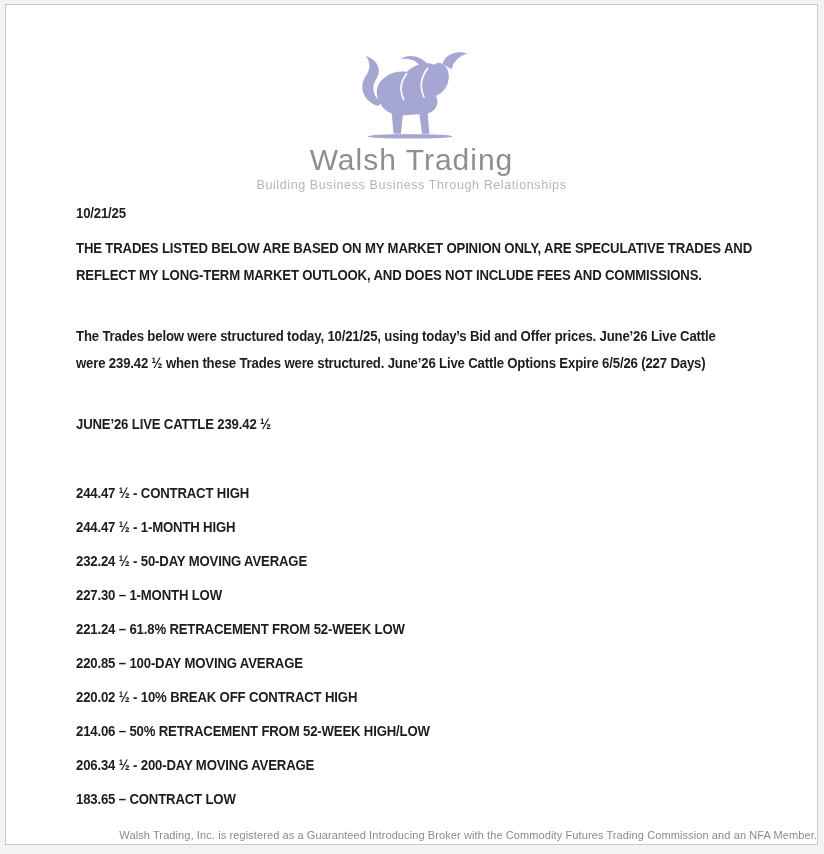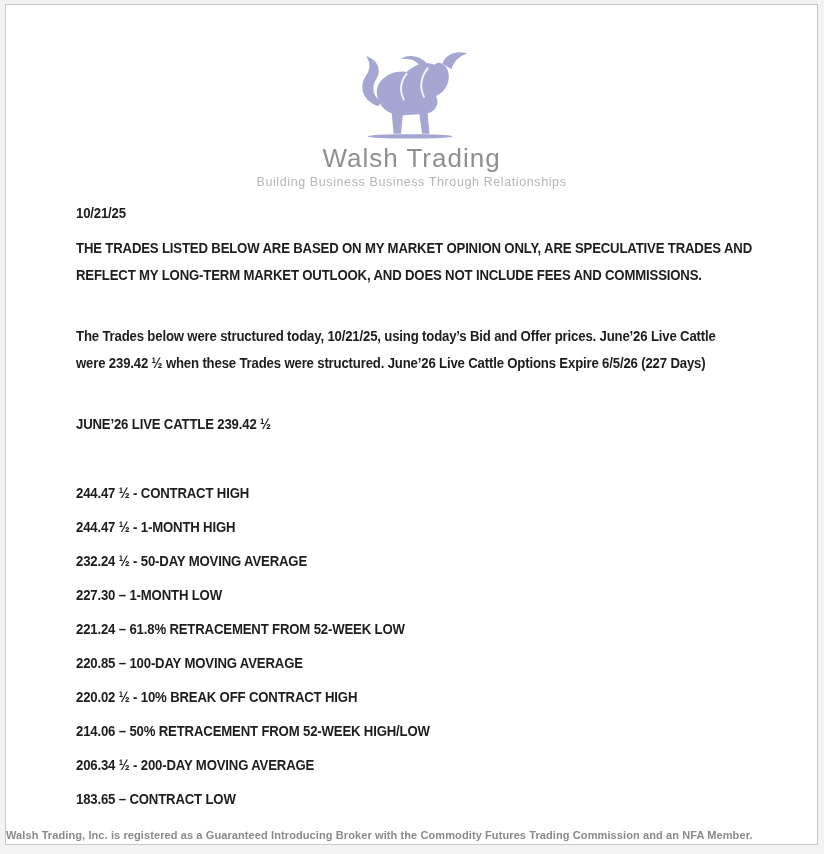--- a/index.html
+++ b/index.html
@@ -20,21 +20,21 @@
   
   .logo-wrap {
     position:absolute;
     left:0; top:44px;
     width:100%;
     text-align:center;
   }
   .bull-svg { display:block; margin:0 auto; }
   .brand {
     margin-top:2px;
-    font-size:26px;
+    font-size:30px;
     letter-spacing:1px;
     color:#8f8f8f;
     font-weight:400;
   }
   .tagline {
     margin-top:1px;
     font-size:12.5px;
     letter-spacing:0.6px;
     color:#b6b6b6;
   }
@@ -48,24 +48,24 @@
     font-size:15.5px;
     letter-spacing:-0.2px;
     transform:scaleX(0.85);
     transform-origin:0 0;
     font-family:"Liberation Sans", sans-serif;
   }
   .footer-note {
     position:absolute;
     left:0; bottom:3px;
     width:100%;
-    text-align:left;
+    text-align:right;
     font-size:11px;
     color:#8a8a8a;
-    font-weight:700;
+    font-weight:400;
     letter-spacing:0.1px;
   }
 </style>
 </head>
 <body>
 
 <div class="page">
 
   <div class="logo-wrap">
     <svg class="bull-svg" width="134" height="92" viewBox="0 0 140 100" xmlns="http://www.w3.org/2000/svg">

